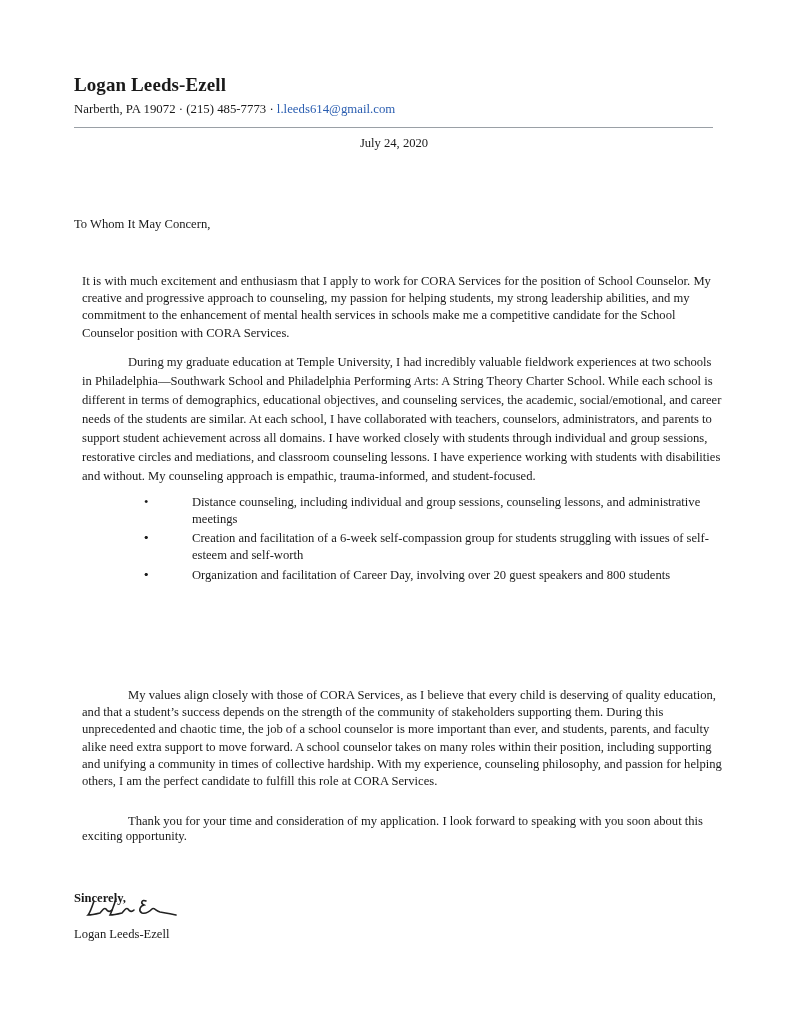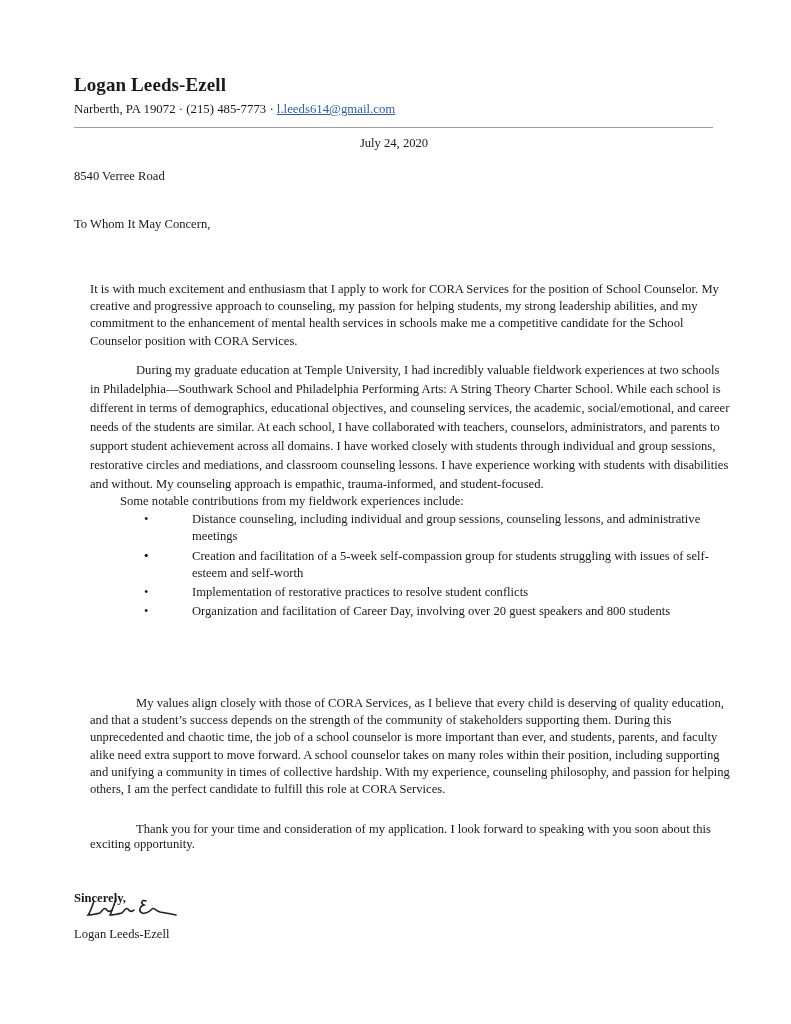--- a/index.html
+++ b/index.html
@@ -1,71 +1,69 @@
 <!DOCTYPE html>
 <html><head>
 <meta charset="utf-8">
 <style>
   html, body { margin: 0; padding: 0; background: #ffffff; }
   body { width: 791px; height: 1024px; position: relative; overflow: hidden;
          font-family: "Liberation Serif", "DejaVu Serif", serif; color: #1a1a1a; }
   .page { position: absolute; left: 74px; top: 0; width: 640px; font-size: 12.6px; line-height: 17.2px; }
   .name { position: absolute; top: 76px; left: 0; font-size: 19px; font-weight: bold; letter-spacing: 0.1px; }
   .contact { position: absolute; top: 101px; left: 0; font-size: 12.8px; white-space: nowrap; }
-  .contact a { color: #2a5db0; text-decoration: underline; }
+  .contact a { color: #2a5db0; }
   .rule { position: absolute; top: 127px; left: 0; width: 639px; height: 0; border-top: 1.5px solid #9aa0a6; }
   .block { position: absolute; left: 0; width: 640px; }
   .date { top: 135px; text-align: center; }
   .addr { top: 168px; }
   .greet { top: 216px; }
   .p1 { top: 265px; }
   .p2 { top: 345px; text-indent: 46px; line-height: 19px; }
   .intro-list { top: 493px; padding-left: 46px; width: 594px; }
   ul.contrib { margin: 0; padding: 0; list-style: none; }
   ul.contrib li { position: relative; padding-left: 72px; margin: 1px 0 2.4px 0; line-height: 17px; }
   ul.contrib li .bullet { position: absolute; left: 0; top: 0; width: 72px; text-align: left; padding-left: 24px; box-sizing: border-box; }
   .p3 { top: 679px; text-indent: 46px; }
   .p4 { top: 806px; text-indent: 46px; line-height: 15px; }
   .closing { top: 890px; font-weight: bold; }
   .sig { position: absolute; top: 893px; left: 12px; }
   .signame { top: 926px; }
-  p { margin: 16px; }
+  p { margin: 8px; }
 </style>
 </head>
 <body>
 
 <div class="page">
 
   <div class="name">Logan Leeds-Ezell</div>
 
   <div class="contact">
     <span>Narberth, PA 19072</span><span> · </span><span>(215) 485-7773</span><span> · </span><a>l.leeds614@gmail.com</a>
   </div>
 
   <div class="rule"></div>
 
   <div class="block date">July 24, 2020</div>
 
   <div class="block addr">
-    <div>8540 Verree Road</div>
   </div>
 
   <div class="block greet">To Whom It May Concern,</div>
 
   <p class="block p1">It is with much excitement and enthusiasm that I apply to work for CORA Services for the position of School Counselor. My creative and progressive approach to counseling, my passion for helping students, my strong leadership abilities, and my commitment to the enhancement of mental health services in schools make me a competitive candidate for the School Counselor position with CORA Services.</p>
 
   <p class="block p2">During my graduate education at Temple University, I had incredibly valuable fieldwork experiences at two schools in Philadelphia—Southwark School and Philadelphia Performing Arts: A String Theory Charter School. While each school is different in terms of demographics, educational objectives, and counseling services, the academic, social/emotional, and career needs of the students are similar. At each school, I have collaborated with teachers, counselors, administrators, and parents to support student achievement across all domains. I have worked closely with students through individual and group sessions, restorative circles and mediations, and classroom counseling lessons. I have experience working with students with disabilities and without. My counseling approach is empathic, trauma-informed, and student-focused.</p>
 
   <div class="block intro-list">
-    <div>Some notable contributions from my fieldwork experiences include:</div>
     <ul class="contrib">
       <li><span class="bullet">•</span><span>Distance counseling, including individual and group sessions, counseling lessons, and administrative meetings</span></li>
       <li><span class="bullet">•</span></li>
-      <li><span class="bullet">•</span><span>Creation and facilitation of a 5-week self-compassion group for students struggling with issues of self-esteem and self-worth</span></li>
-      <li><span class="bullet">•</span><span>Implementation of restorative practices to resolve student conflicts</span></li>
+      <li><span class="bullet">•</span><span>Creation and facilitation of a 6-week self-compassion group for students struggling with issues of self-esteem and self-worth</span></li>
+      <li><span class="bullet">•</span></li>
       <li><span class="bullet">•</span><span>Organization and facilitation of Career Day, involving over 20 guest speakers and 800 students</span></li>
     </ul>
   </div>
 
   <p class="block p3">My values align closely with those of CORA Services, as I believe that every child is deserving of quality education, and that a student’s success depends on the strength of the community of stakeholders supporting them. During this unprecedented and chaotic time, the job of a school counselor is more important than ever, and students, parents, and faculty alike need extra support to move forward. A school counselor takes on many roles within their position, including supporting and unifying a community in times of collective hardship. With my experience, counseling philosophy, and passion for helping others, I am the perfect candidate to fulfill this role at CORA Services.</p>
 
   <p class="block p4">Thank you for your time and consideration of my application. I look forward to speaking with you soon about this exciting opportunity.</p>
 
   <div class="block closing">Sincerely,</div>
 

